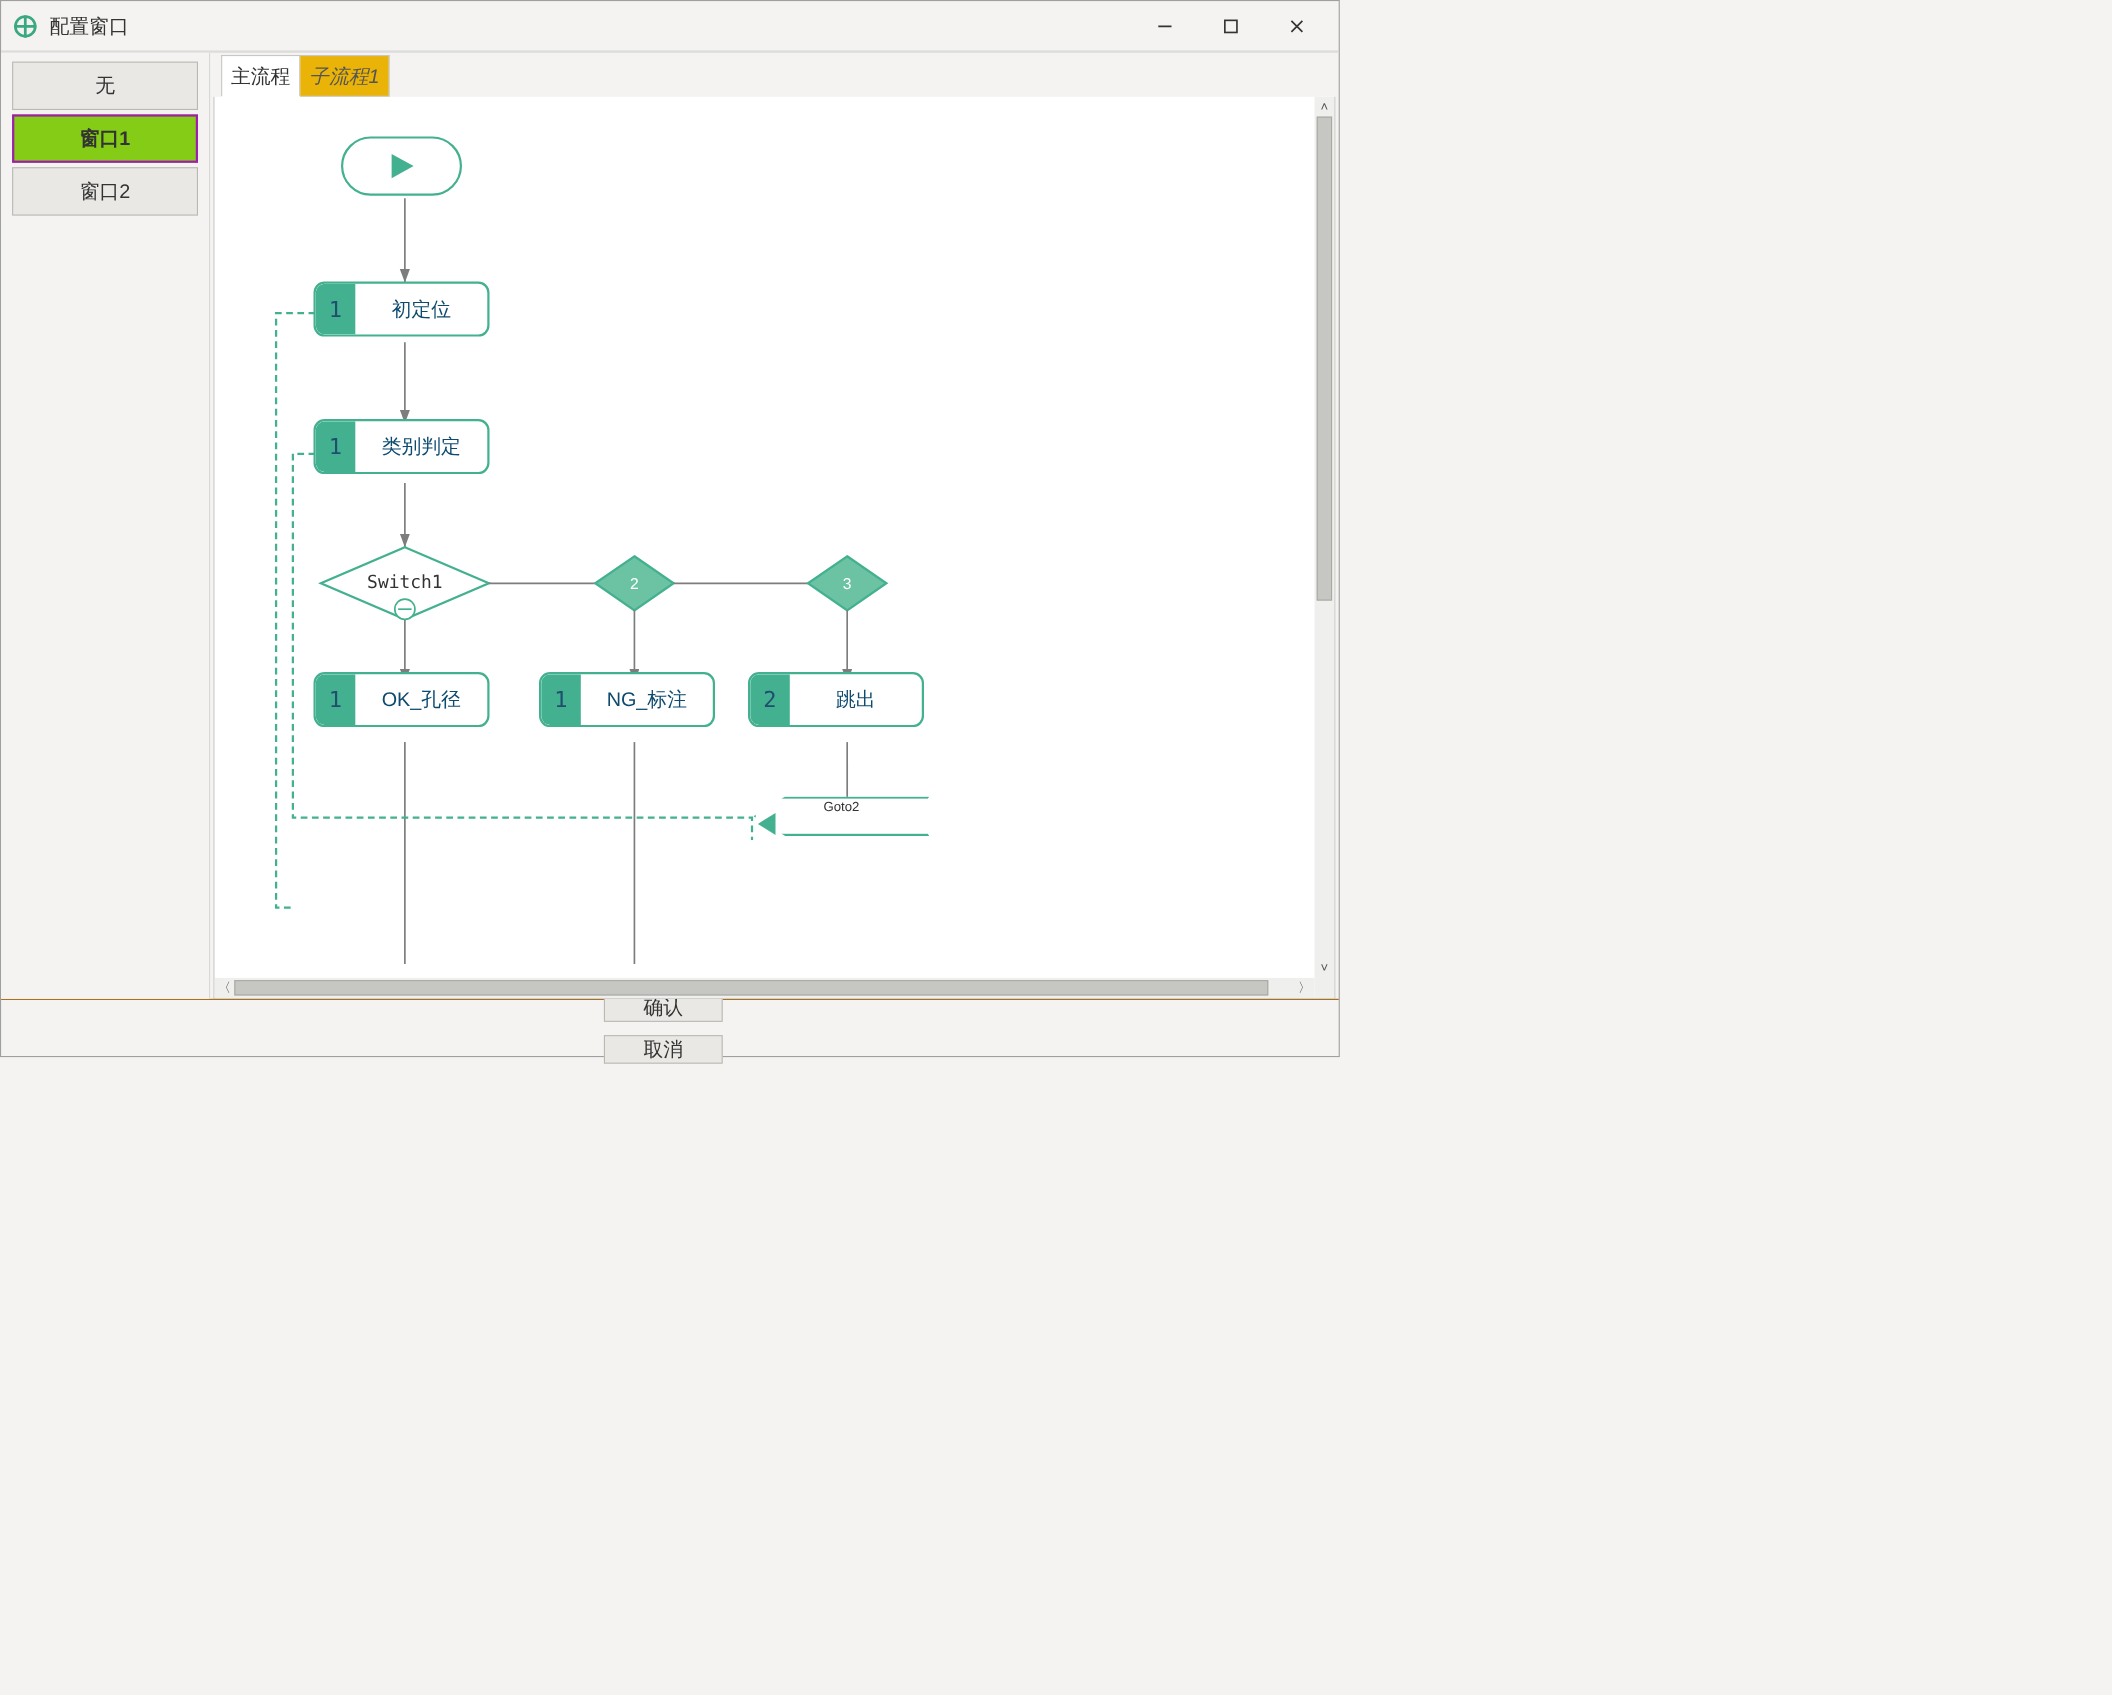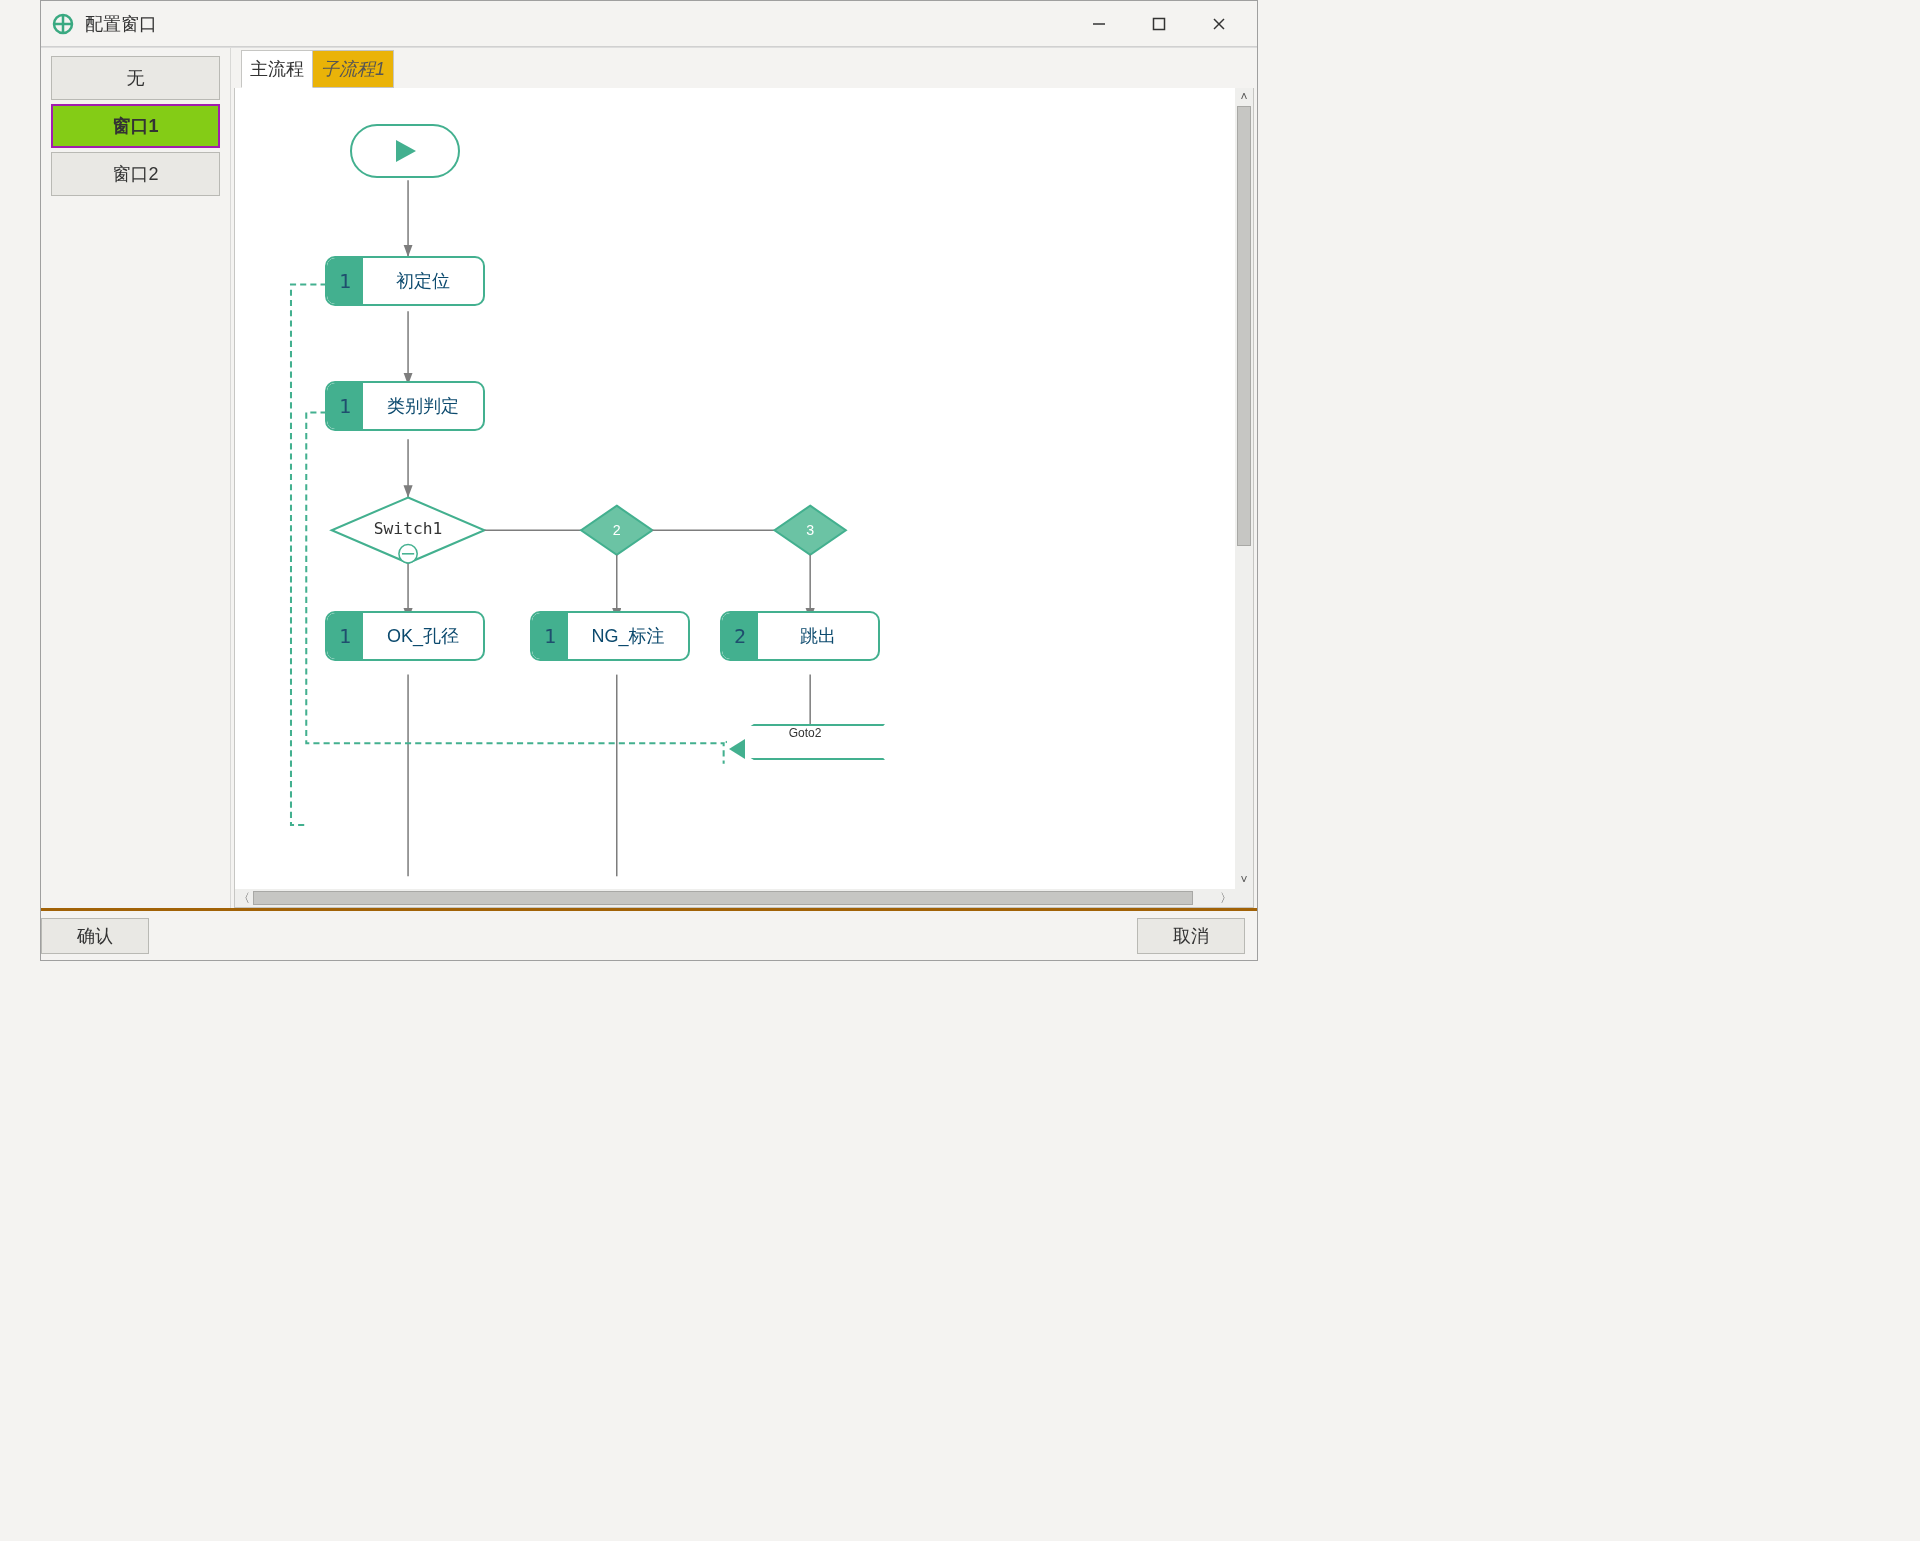--- a/index.html
+++ b/index.html
@@ -5,21 +5,20 @@
   * { box-sizing: border-box; margin: 0; padding: 0; }
   html, body { width: 100%; height: 100%; font-family: "Microsoft YaHei", "SimSun", sans-serif; background: #f4f3f1; }
   .window {
     width: 1218px;
     height: 961px;
     background: #f4f3f1;
     border: 1px solid #9f9f9f;
     position: relative;
     display: flex;
     flex-direction: column;
-    margin-left: 40px;
   }
   .titlebar {
     height: 46px;
     display: flex;
     align-items: center;
     padding: 0 8px;
     border-bottom: 1px solid #d0d0d0;
   }
   .titlebar .logo {
     width: 28px; height: 28px; margin-right: 8px;
@@ -61,21 +60,21 @@
   .vscroll .thumb { width: 14px; background: #c6c6c3; border: 1px solid #a8a8a5; height: 440px; margin-top: 0; }
   .hscroll {
     position: absolute; left: 0; right: 18px; bottom: 0; height: 18px; background: #efefed;
     display: flex; align-items: center;
   }
   .hscroll .arrow { width: 18px; height: 18px; display:flex; align-items:center; justify-content:center; color:#555; font-size:12px; }
   .hscroll .track { flex:1; height: 14px; }
   .hscroll .thumb { height: 14px; background: #c6c6c3; border: 1px solid #a8a8a5; width: 940px; }
   .corner { position:absolute; right:0; bottom:0; width:18px; height:18px; background:#efefed; }
   .footer {
-    height: 52px; border-top: 3px solid #a16207; display: flex; justify-content: space-between; align-items: center; padding-right: 12px; gap: 12px;
+    height: 52px; border-top: 1px solid #a16207; display: flex; justify-content: center; align-items: center; padding-right: 12px; gap: 12px; flex-direction: column;
   }
   .btn {
     width: 108px; height: 36px; border: 1px solid #b9b9b4; background: #e9e8e4;
     display: flex; align-items: center; justify-content: center; font-size: 18px; color: #333;
   }
   
   .start-node {
     position: absolute; width: 110px; height: 54px; border: 2px solid #43b08f; border-radius: 28px;
     background: #fff; display:flex; align-items:center; justify-content:center;
   }

